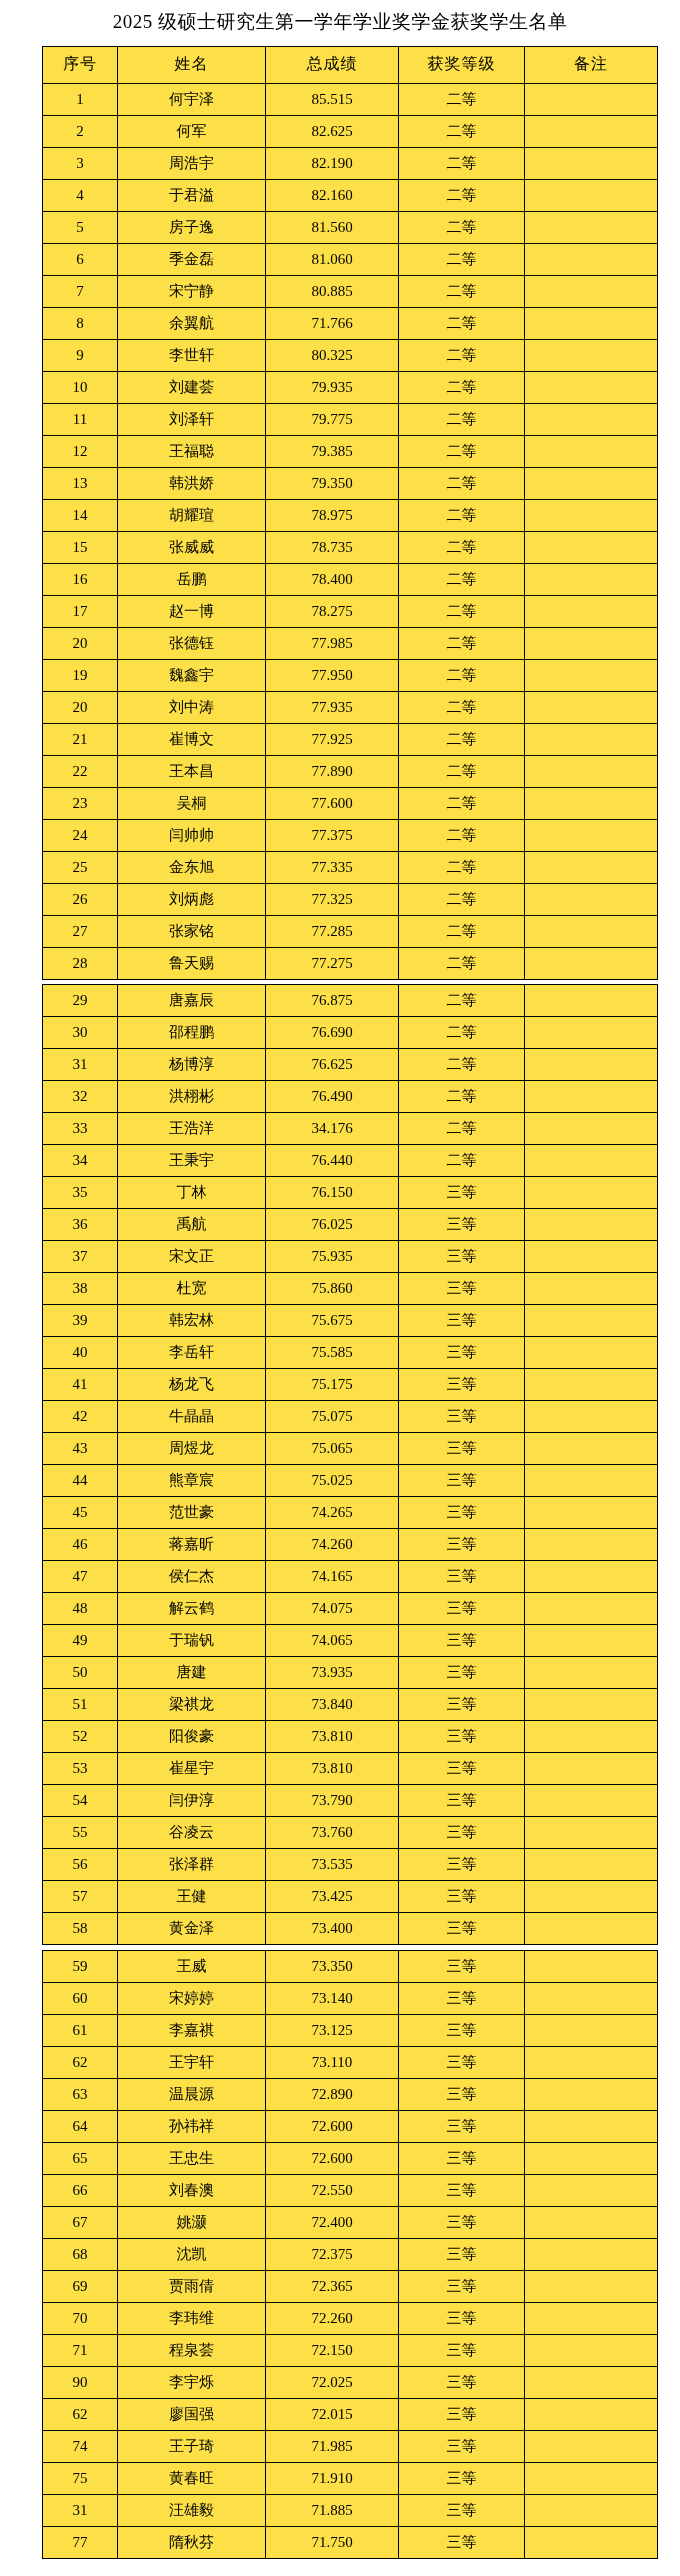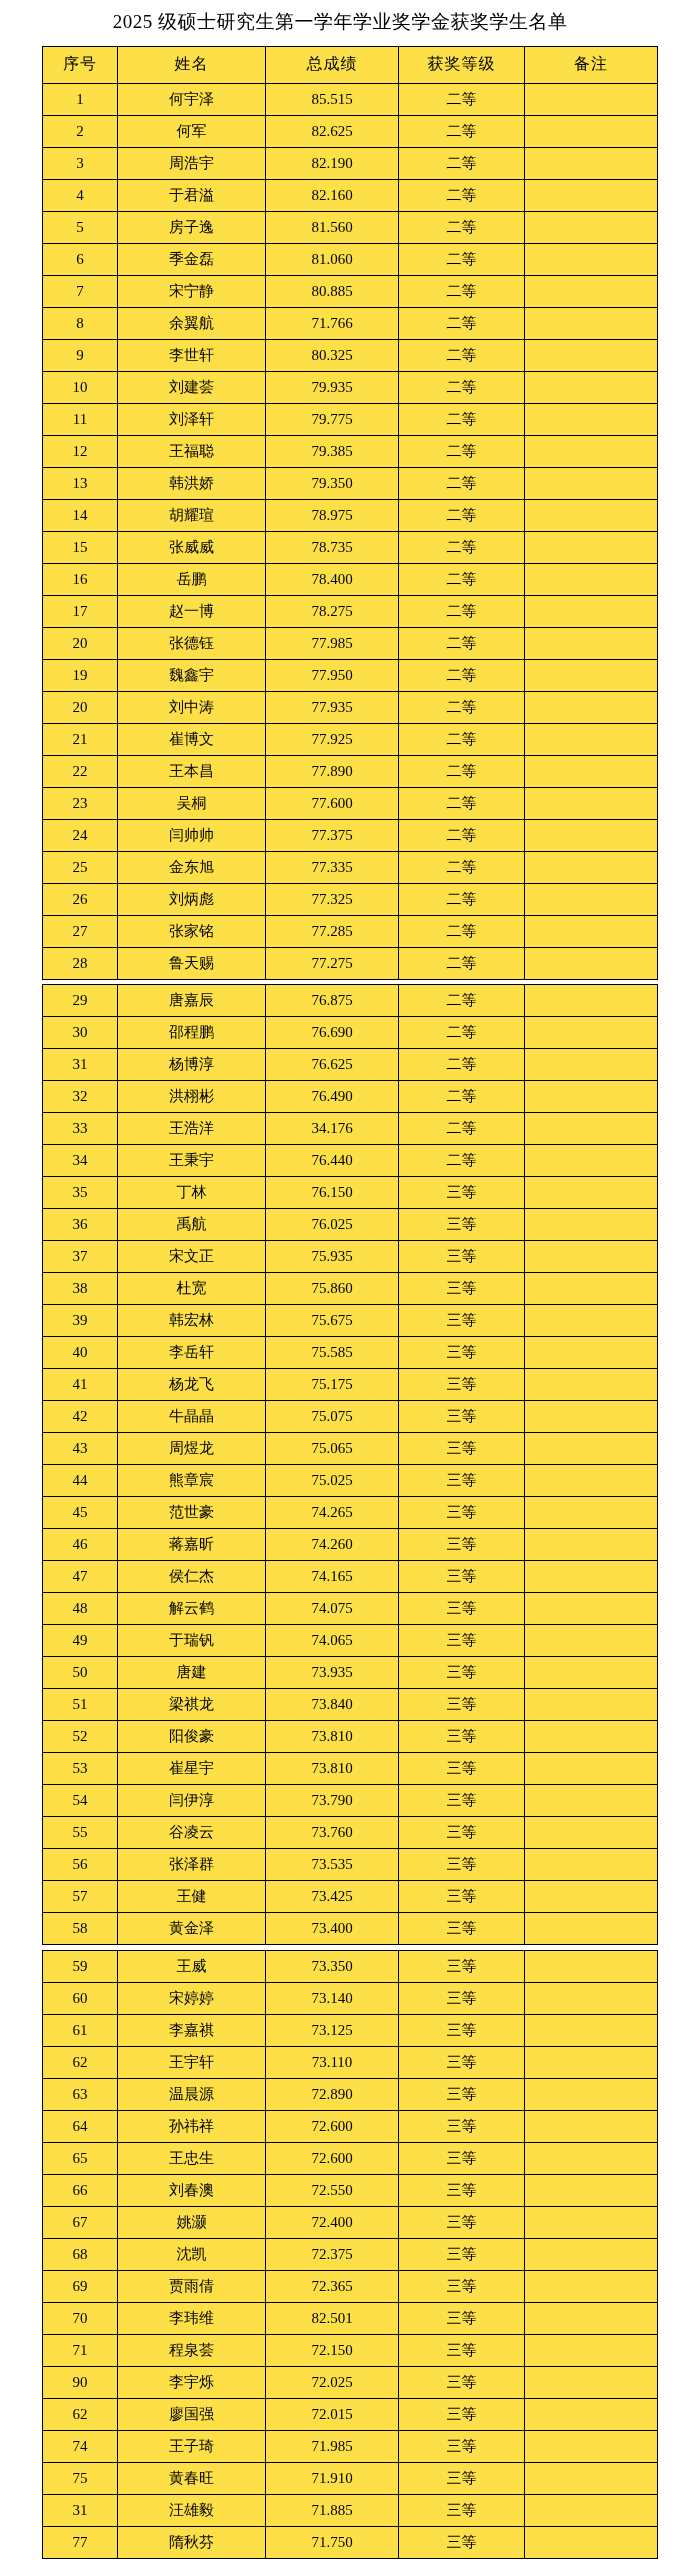--- a/index.html
+++ b/index.html
@@ -554,21 +554,21 @@
         <div class="row">
           <div class="cell c0">69</div>
           <div class="cell c1">贾雨倩</div>
           <div class="cell c2">72.365</div>
           <div class="cell c3">三等</div>
           <div class="cell c4"></div>
         </div>
         <div class="row">
           <div class="cell c0">70</div>
           <div class="cell c1">李玮维</div>
-          <div class="cell c2">82.501</div>
+          <div class="cell c2">72.260</div>
           <div class="cell c3">三等</div>
           <div class="cell c4"></div>
         </div>
         <div class="row">
           <div class="cell c0">71</div>
           <div class="cell c1">程泉荟</div>
           <div class="cell c2">72.150</div>
           <div class="cell c3">三等</div>
           <div class="cell c4"></div>
         </div>

